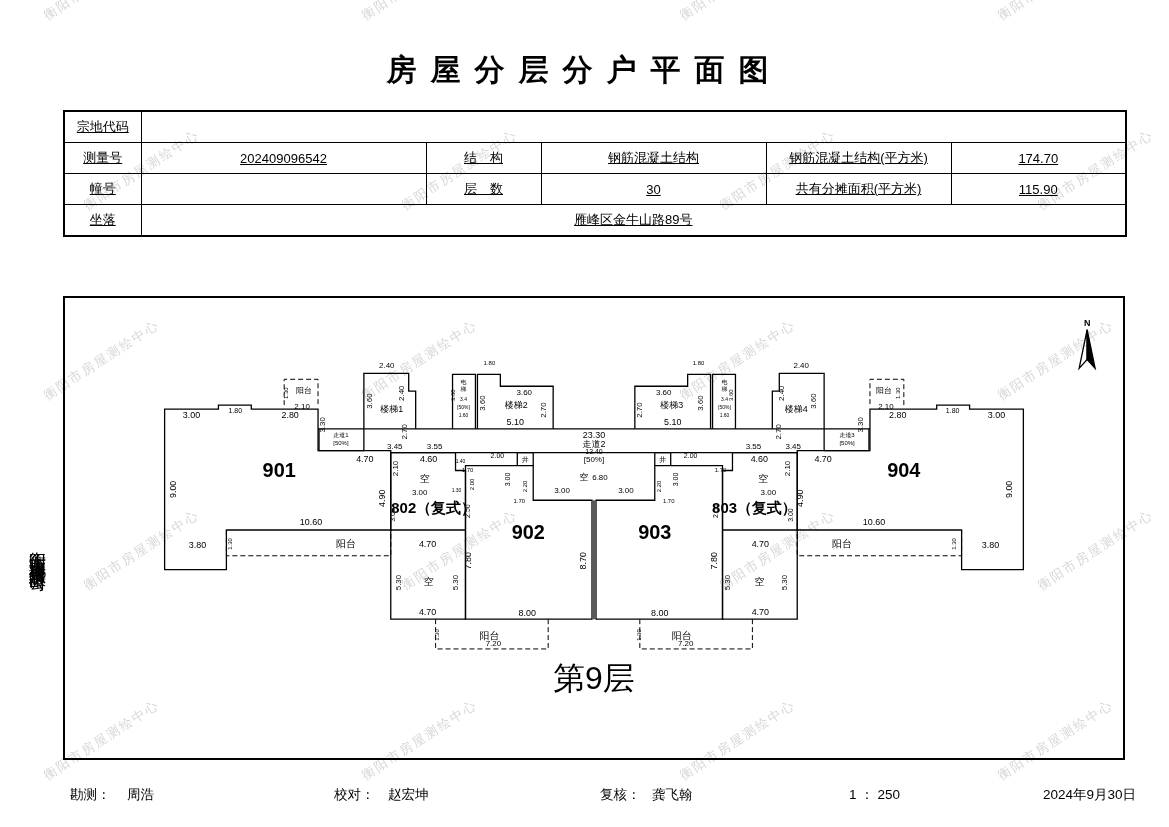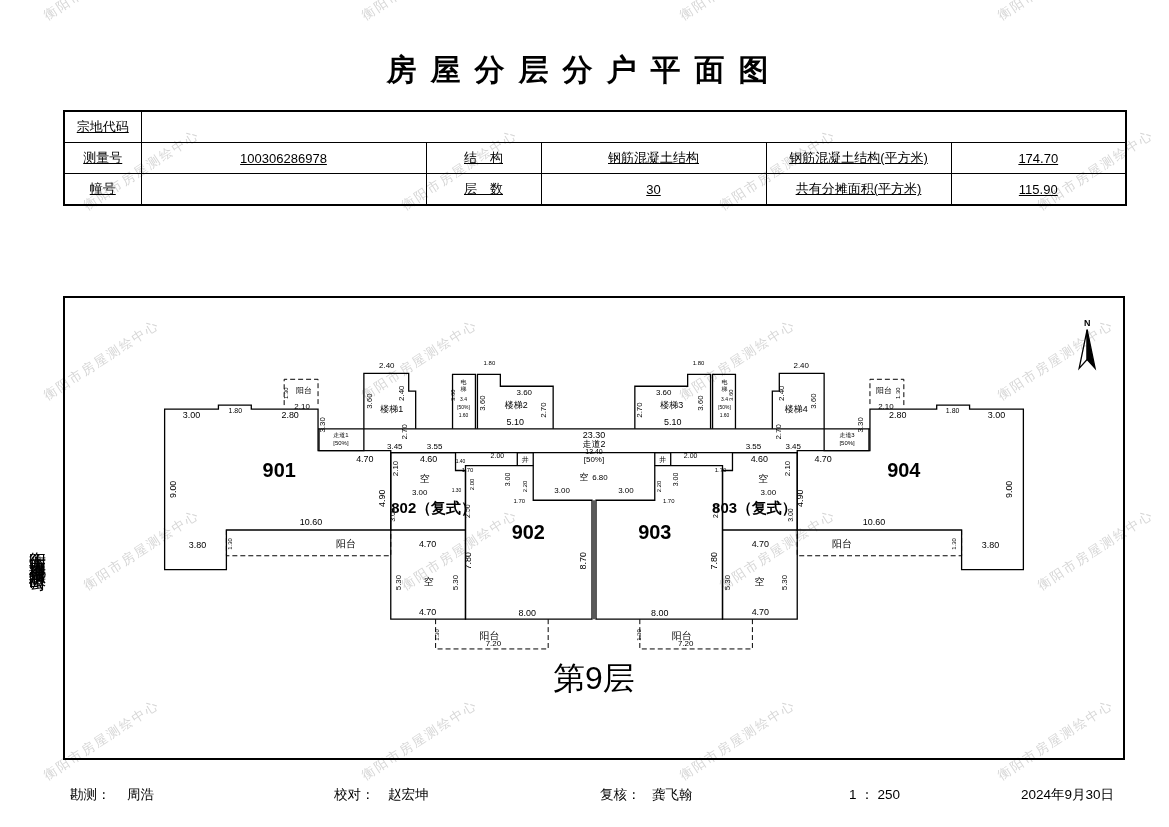--- a/index.html
+++ b/index.html
@@ -65,33 +65,37 @@
           <col style="width:185px">
           <col style="width:175px">
       </colgroup>
       <tbody>
           <tr>
         <td>宗地代码</td>
         <td colspan="5"></td>
       </tr>
       <tr>
         <td>测量号</td>
-        <td>100306286978</td>
+        <td>202409096542</td>
         <td>结　构</td>
         <td>钢筋混凝土结构</td>
         <td>钢筋混凝土结构(平方米)</td>
         <td>174.70</td>
       </tr>
       <tr>
         <td>幢号</td>
         <td></td>
         <td>层　数</td>
         <td>30</td>
         <td>共有分摊面积(平方米)</td>
         <td>115.90</td>
+      </tr>
+      <tr>
+        <td>坐落</td>
+        <td colspan="5">雁峰区金牛山路89号</td>
       </tr>
     </tbody>
       </table>
 
     <div id="plan-frame">
       <svg id="plan-svg" viewBox="63 296 1062 464" preserveAspectRatio="none">
           <path d="M163,408 L217,408 L217,404 L250,404 L250,408 L317,408 L317,450 L390,450 L390,530 L225,530 L225,570 L163,570 Z" fill="none" stroke="#000000" stroke-width="1.3"></path>
           <path d="M1025,408 L971,408 L971,404 L938,404 L938,408 L871,408 L871,450 L798,450 L798,530 L963,530 L963,570 L1025,570 Z" fill="none" stroke="#000000" stroke-width="1.3"></path>
           <path d="M390,452 L455,452 L455,470 L465,470 L465,620 L390,620 Z" fill="none" stroke="#000000" stroke-width="1.3"></path>
           <path d="M390,530 L465,530" fill="none" stroke="#000000" stroke-width="1.3"></path>
@@ -259,16 +263,16 @@
 
     <div id="company-side">衡阳市大雁地理信息有限公司</div>
 
     <span class="footer-item" style="left:70px">勘测：</span>
     <span class="footer-item" style="left:127px">周浩</span>
     <span class="footer-item" style="left:334px">校对：</span>
     <span class="footer-item" style="left:388px">赵宏坤</span>
     <span class="footer-item" style="left:600px">复核：</span>
     <span class="footer-item" style="left:652px">龚飞翰</span>
     <span class="footer-item" style="left:849px">1 ： 250</span>
-    <span class="footer-item" style="left:1021px">2024年9月30日</span>
+    <span class="footer-item" style="left:1043px">2024年9月30日</span>
 
   </div>
 </div>
 
 </body></html>

